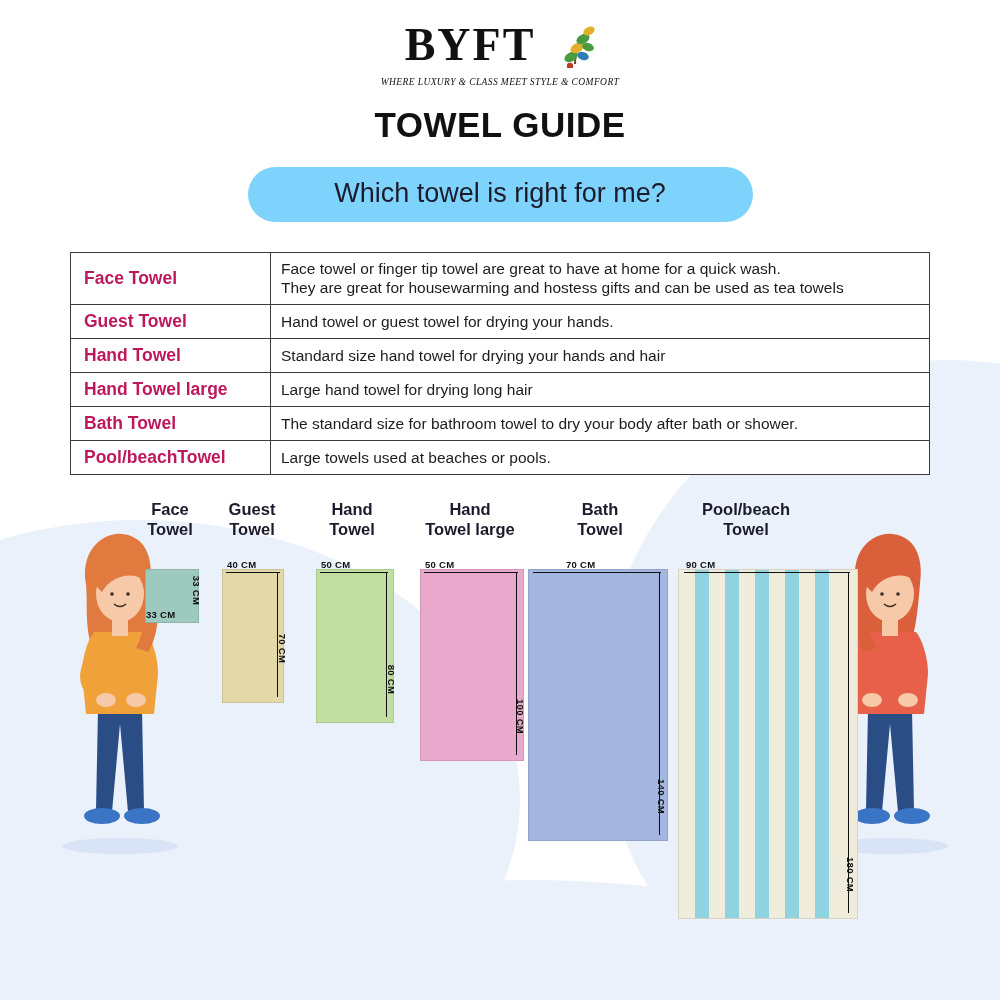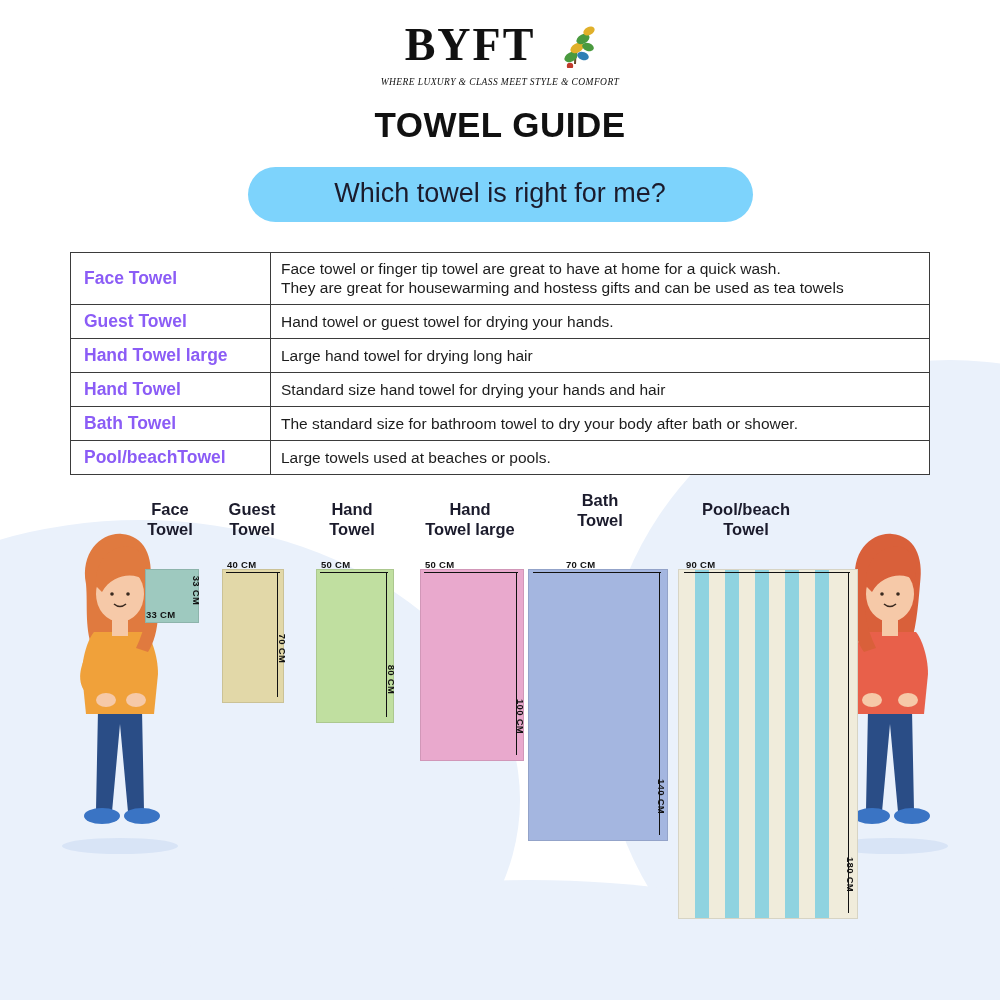--- a/index.html
+++ b/index.html
@@ -121,21 +121,21 @@
   }
   .table td {
     vertical-align: middle;
     padding: 6px 8px;
   }
   .td-name {
     width: 178px;
     border-right: 1px solid #3b3b3b;
     font-weight: bold;
     font-size: 17.5px;
-    color: #8b5cf6;
+    color: #be185d;
     padding-left: 13px !important;
   }
   .td-desc {
     font-size: 15.5px;
     color: #1c1c1c;
     line-height: 1.25;
     padding-left: 10px !important;
   }
 
   
@@ -228,26 +228,26 @@
           <td class="td-desc">
             Face towel or finger tip towel are great to have at home for a quick wash.<br>
             They are great for housewarming and hostess gifts and can be used as tea towels
           </td>
         </tr>
         <tr>
           <td class="td-name">Guest Towel</td>
           <td class="td-desc">Hand towel or guest towel for drying your hands.</td>
         </tr>
         <tr>
+          <td class="td-name">Hand Towel</td>
+          <td class="td-desc">Standard size hand towel for drying your hands and hair</td>
+        </tr>
+        <tr>
           <td class="td-name">Hand Towel large</td>
           <td class="td-desc">Large hand towel for drying long hair</td>
-        </tr>
-        <tr>
-          <td class="td-name">Hand Towel</td>
-          <td class="td-desc">Standard size hand towel for drying your hands and hair</td>
         </tr>
         <tr>
           <td class="td-name">Bath Towel</td>
           <td class="td-desc">The standard size for bathroom towel to dry your body after bath or shower.</td>
         </tr>
         <tr>
           <td class="td-name">Pool/beachTowel</td>
           <td class="td-desc">Large towels used at beaches or pools.</td>
         </tr>
       </tbody>
@@ -309,21 +309,21 @@
       </div>
       <div class="col-label" style="left:212px; top:10px; width:80px;">
         <span>Guest</span><br><span>Towel</span>
       </div>
       <div class="col-label" style="left:312px; top:10px; width:80px;">
         <span>Hand</span><br><span>Towel</span>
       </div>
       <div class="col-label" style="left:400px; top:10px; width:140px;">
         <span>Hand</span><br><span>Towel large</span>
       </div>
-      <div class="col-label" style="left:560px; top:1px; width:80px;">
+      <div class="col-label" style="left:560px; top:10px; width:80px;">
         <span>Bath</span><br><span>Towel</span>
       </div>
       <div class="col-label" style="left:676px; top:10px; width:140px;">
         <span>Pool/beach</span><br><span>Towel</span>
       </div>
 
       <div class="towel" style="left:145px; top:80px; width:52px; height:52px; background:#9ec9bf;"></div>
       <div class="dim" style="left:146px; top:120px;">33 CM</div>
       <div class="dim dim-v" style="left:182px; top:96px;">33 CM</div>
 

